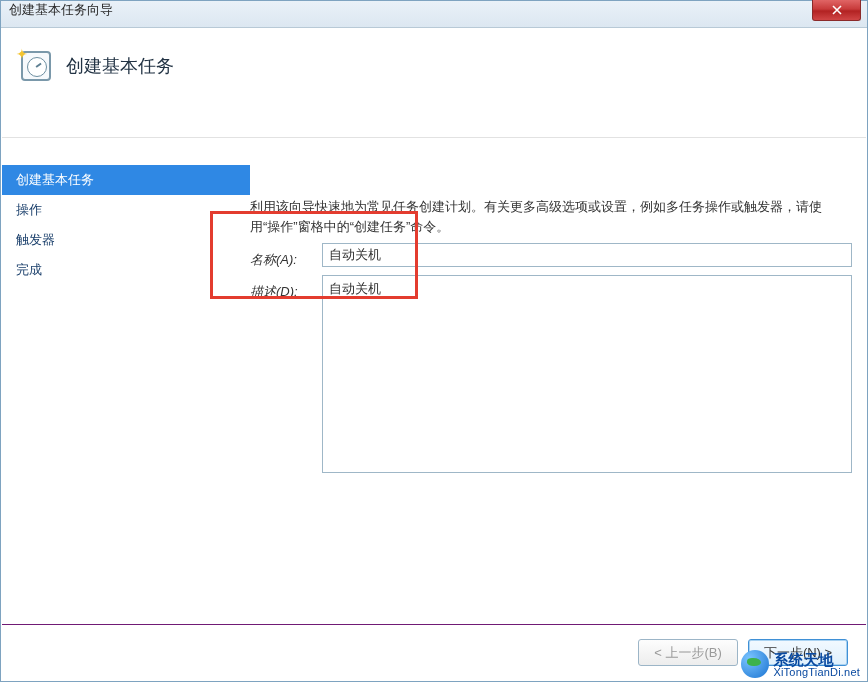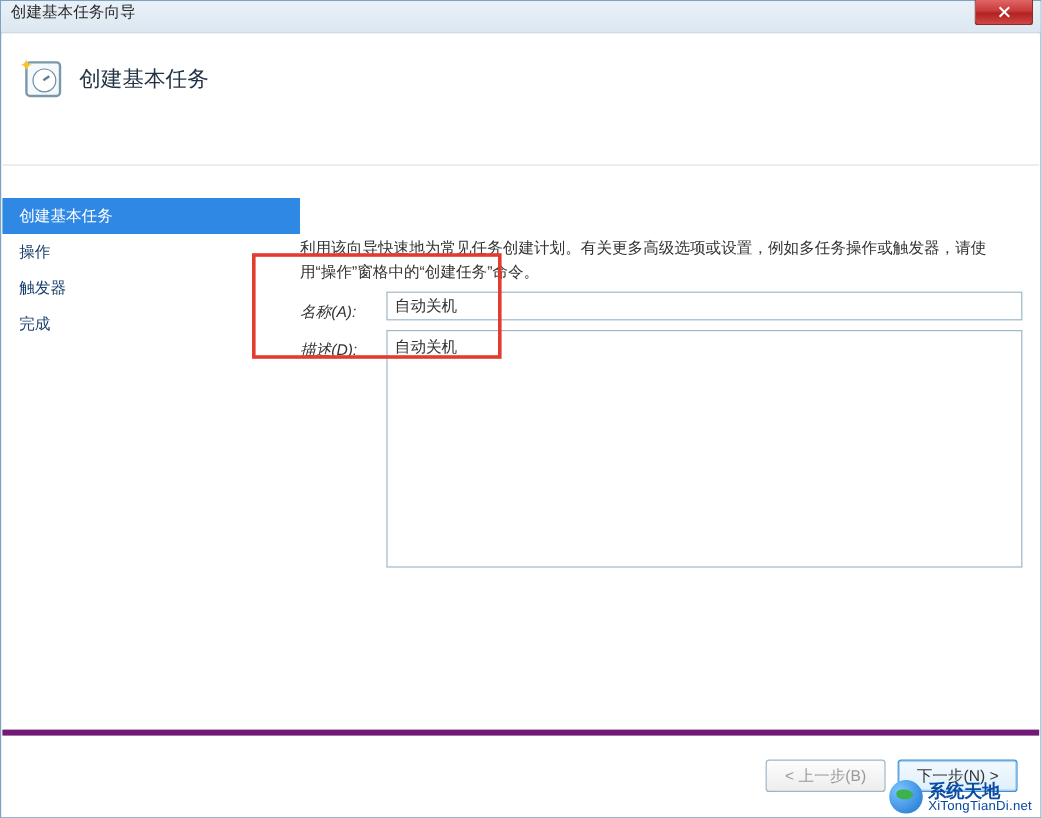--- a/index.html
+++ b/index.html
@@ -170,22 +170,22 @@
     background: #fff;
   }
   .highlight-box {
     position: absolute;
     border: 3px solid #e33c2f;
     pointer-events: none;
   }
   .footer {
     position: absolute;
     left: 0; right: 0; bottom: 0;
-    height: 72px;
-    border-top: 5px solid #701a75;
+    height: 56px;
+    border-top: 1px solid #701a75;
     display: flex;
     justify-content: flex-end;
     align-items: center;
     padding-right: 18px;
     gap: 10px;
     background: #fff;
   }
   .btn {
     min-width: 100px;
     height: 27px;

